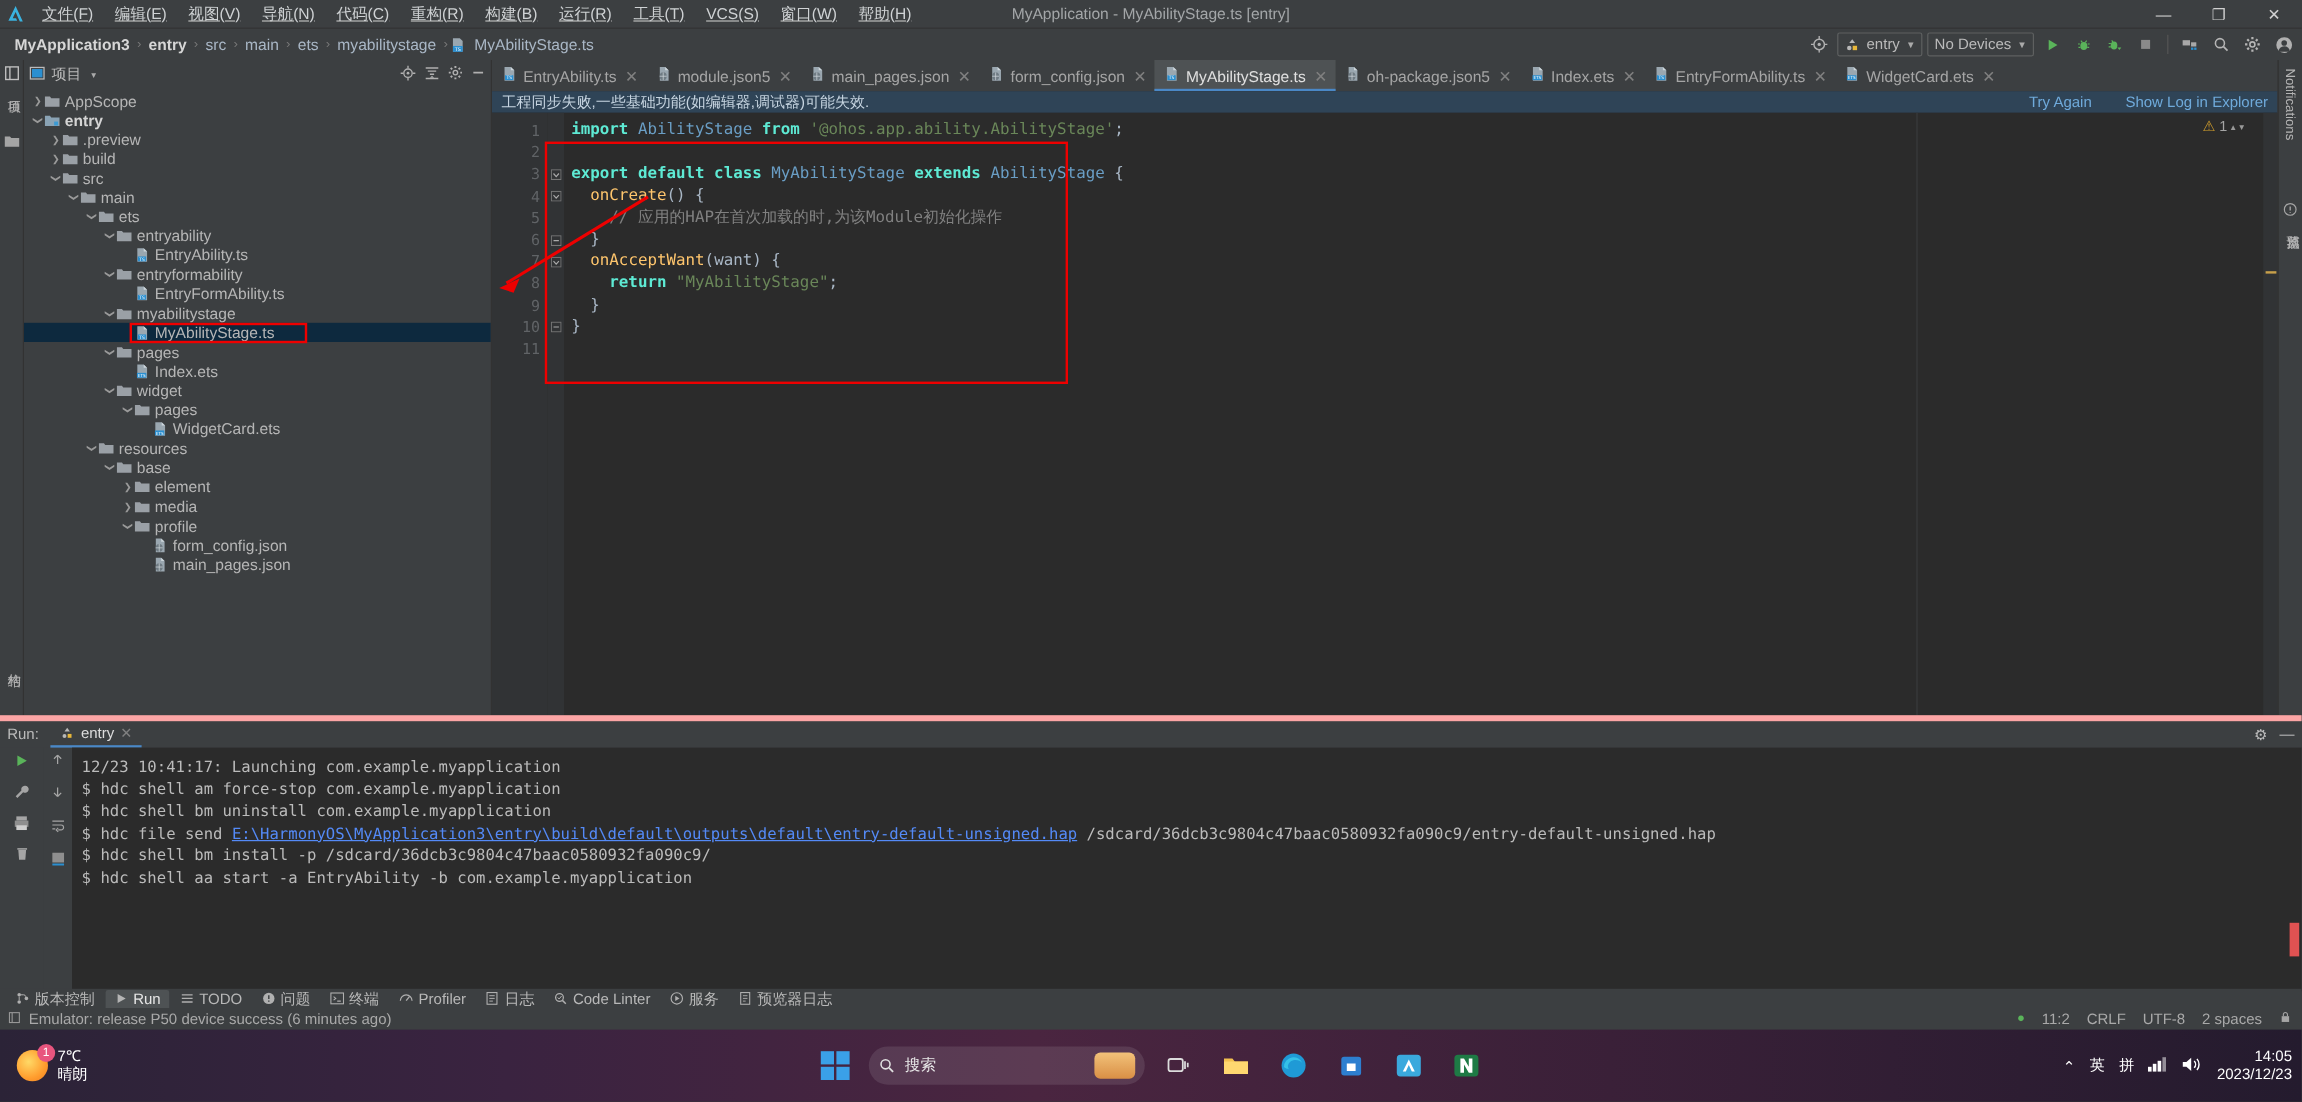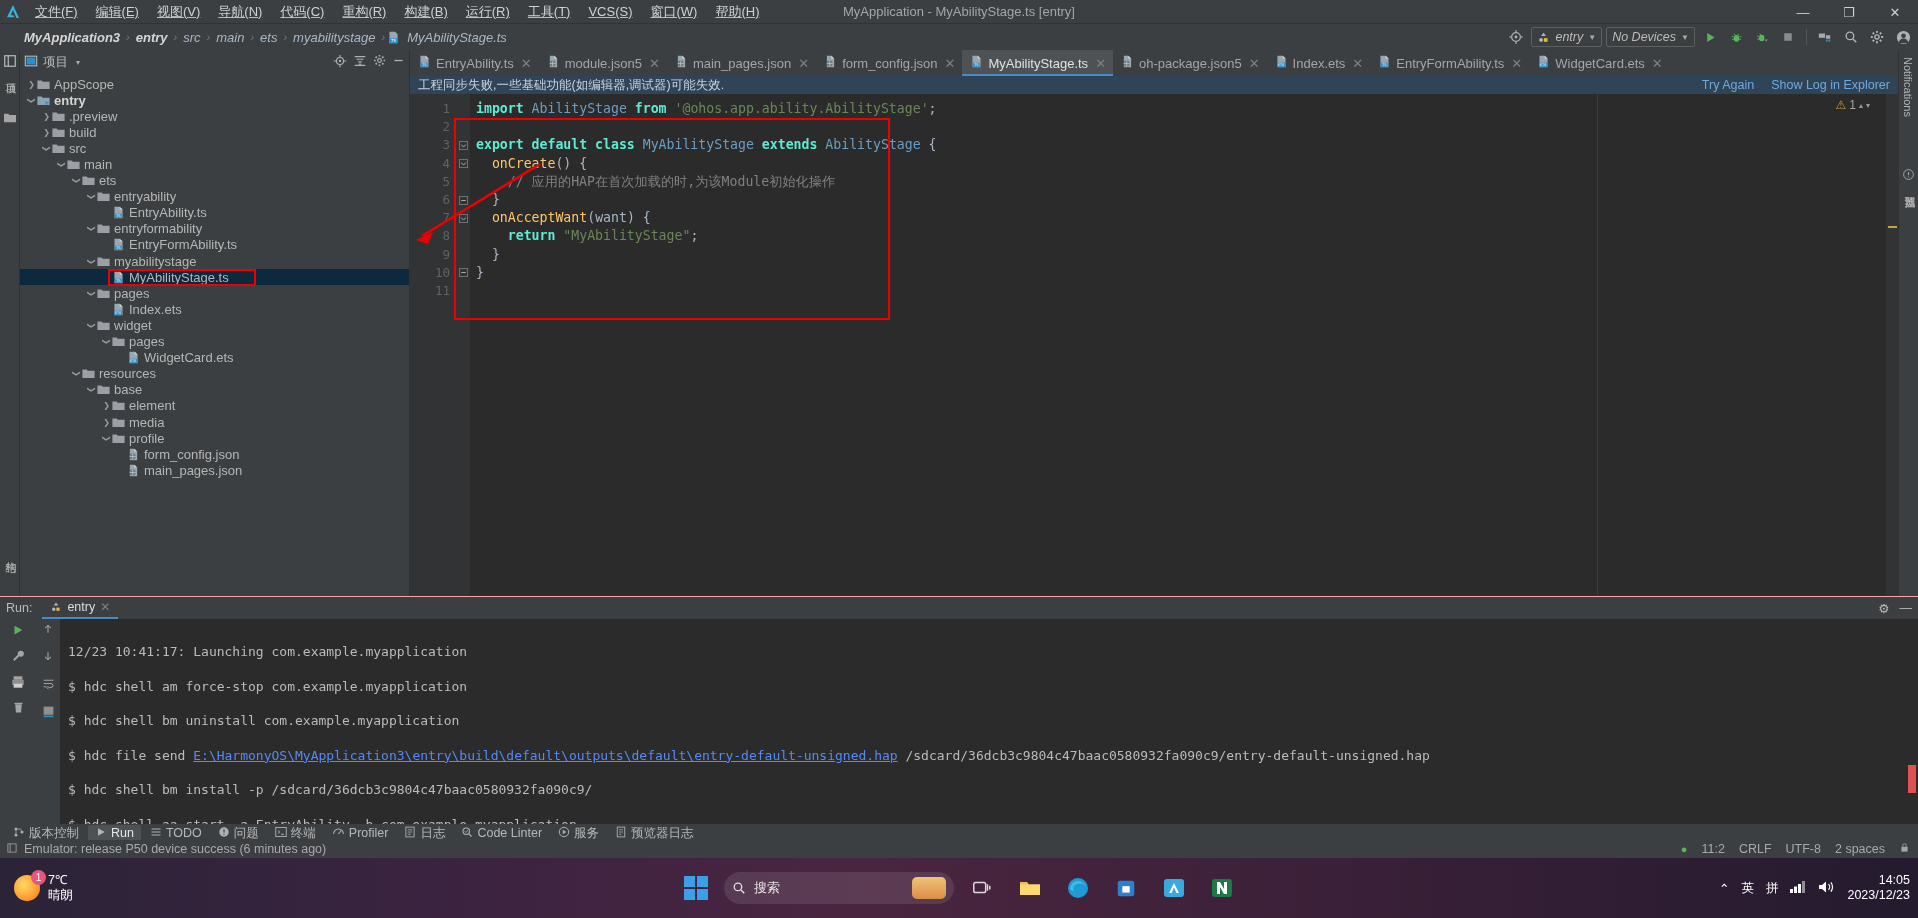--- a/index.html
+++ b/index.html
@@ -18,21 +18,21 @@
   
   .menubar { height:24px; background:#3c3f41; display:flex; align-items:center; position:relative; border-bottom:1px solid #323232;text-decoration:underline; }
   .logo { width:26px; display:flex; justify-content:center; align-items:center; }
   .logo svg { display:block; }
   .menuitem { padding:0 9px; font-size:13px; color:#cfd2d4; line-height:24px; white-space:nowrap; cursor:default; }
   .wintitle { position:absolute; left:50%; transform:translateX(-50%); font-size:13px; color:#a3a6a8; }
   .winbtns { position:absolute; right:0; top:0; height:24px; display:flex; }
   .winbtn { width:46px; height:24px; display:flex; align-items:center; justify-content:center; color:#d0d0d0; font-size:13px; }
 
   
-  .navbar { height:26px; background:#3c3f41; display:flex; align-items:center; padding:0 20px; position:relative;font-style:italic; }
+  .navbar { height:26px; background:#3c3f41; display:flex; align-items:center; padding:0 8px; position:relative; }
   .crumbs { display:flex; align-items:center; gap:0px; }
   .crumb { font-size:13px; color:#a9b7c6; padding:0 4px; white-space:nowrap; }
   .crumb.b { font-weight:bold; color:#d6d6d6; }
   .crumb.sep { color:#787878; padding:0 2px; font-size:11px; }
   .crumb-ico { display:inline-flex; vertical-align:middle; margin-right:3px; }
   .nav-right { position:absolute; right:4px; top:0; height:26px; display:flex; align-items:center; gap:4px; }
   .combo { height:20px; border:1px solid #5e6060; border-radius:2px; display:flex; align-items:center; padding:0 5px; gap:5px; color:#bbbbbb; font-size:12.5px; background:#3c3f41; }
   .combo .caret { font-size:8px; color:#aaa; }
   .tbtn { width:22px; height:22px; display:flex; align-items:center; justify-content:center; border-radius:3px; }
   .vsep { width:1px; height:16px; background:#555; margin:0 3px; }
@@ -61,21 +61,21 @@
   .ticon { display:inline-flex; align-items:center; }
 
   
   .editor { flex:1; display:flex; flex-direction:column; background:#2b2b2b; min-width:0; }
   .tabbar { height:26px; background:#3c3f41; display:flex; align-items:flex-end; overflow:hidden; }
   .etab { height:26px; display:flex; align-items:center; gap:5px; padding:0 7px 0 8px; font-size:13px; color:#a5a5a5; white-space:nowrap; position:relative; }
   .etab.active { background:#4e5254; color:#e0e0e0; }
   .etab.active::after { content:""; position:absolute; left:0; right:0; bottom:0; height:2px; background:#4a88c7; }
   .etab .x { color:#808080; font-size:13px; margin-left:2px; }
   .notifbar { height:18px; background:#2f4457; display:flex; align-items:center; padding:0 8px; font-size:12.5px; color:#c6d4e0; position:relative; }
-  .notifbar .actions { position:absolute; right:8px; display:flex; gap:17px; }
+  .notifbar .actions { position:absolute; right:8px; display:flex; gap:28px; }
   .notifbar .act { color:#6faadb; }
   .codearea { flex:1; position:relative; background:#2b2b2b; display:flex; overflow:hidden; }
   .gutter { width:46px; background:#313335; color:#606366; font-family:"DejaVu Sans Mono", monospace; font-size:12.5px; text-align:right; padding-top:6px; user-select:none; }
   .gutter div { height:18.2px; line-height:18.2px; padding-right:6px; }
   .foldcol { width:14px; background:#313335; padding-top:6px; }
   .foldcol div { height:18.2px; display:flex; align-items:center; justify-content:center; }
   .codeblk { flex:1; padding-top:6px; font-family:"DejaVu Sans Mono", monospace; font-size:13.2px; position:relative; }
   .cline { height:18.2px; line-height:18.2px; white-space:pre; padding-left:6px; }
   .k-kw { color:#5eead4; font-weight:bold; }
   .k-type { color:#6a9ec5; }
@@ -85,30 +85,30 @@
   .k-param { color:#a9b7c6; }
   .k-plain { color:#a9b7c6; }
   .k-brace { color:#a9b7c6; }
   .redbox { position:absolute; border:2px solid #ee0000; pointer-events:none; }
   .rightmargin { position:absolute; top:0; bottom:0; width:1px; background:#393b3d; }
   .warnpanel { position:absolute; right:0; top:0; width:12px; bottom:0; background:#313335; }
   .warncount { position:absolute; right:28px; top:4px; display:flex; align-items:center; gap:3px; font-size:12px; color:#a5a5a5; }
   .statusline { height:20px; background:#3c3f41; display:flex; align-items:center; padding:0 8px; font-size:12.5px; color:#a9b7c6; border-top:1px solid #323232;}
 
   
-  .runpanel { position:absolute; left:0; right:0; bottom:32px; top:auto; height:230px; background:#3c3f41; border-top:1px solid #fca5a5; display:flex; flex-direction:column; }
+  .runpanel { position:absolute; left:0; right:0; bottom:32px; top:auto; height:230px; background:#3c3f41; border-top:5px solid #fca5a5; display:flex; flex-direction:column; }
   .runhead { height:22px; display:flex; align-items:center; padding:0 6px; font-size:12.5px; color:#bbbbbb; position:relative; }
   .runhead .lbl { margin-right:10px; }
   .runtab { display:flex; align-items:center; gap:5px; padding:0 8px; height:22px; border-bottom:2px solid #4a88c7; color:#ddd; }
   .runhead .rt { position:absolute; right:6px; display:flex; gap:10px; align-items:center; }
   .runbody { flex:1; display:flex; }
   .runrail { width:36px; background:#3c3f41; display:flex; flex-direction:column; align-items:center; padding-top:4px; gap:9px; }
   .runrail2 { width:24px; background:#3c3f41; display:flex; flex-direction:column; align-items:center; padding-top:4px; gap:12px; }
   .console { flex:1; background:#2b2b2b; font-family:"DejaVu Sans Mono", monospace; font-size:13px; color:#bbbbbb; padding:8px 0 0 8px; overflow:hidden; position:relative; }
-  .cl { height:18.5px; line-height:18.5px; white-space:pre;margin-top:16px; }
+  .cl { height:18.5px; line-height:18.5px; white-space:pre; }
   .lnk { color:#548af7; text-decoration:underline; }
   .scrollmark { position:absolute; right:2px; width:8px; background:#e05252; }
 
   
   .toolbarbottom { position:absolute; left:0; right:0; bottom:16px; height:18px; background:#3c3f41; display:flex; align-items:center; padding:0 6px; gap:2px; font-size:12.5px; color:#b8b8b8; }
   .twbtn { display:flex; align-items:center; gap:4px; padding:1px 7px; border-radius:2px; white-space:nowrap; }
   .twbtn.active { background:#4e5254; color:#e6e6e6; }
   .idestatus { position:absolute; left:0; right:0; bottom:0; height:18px; background:#3c3f41; display:flex; align-items:center; padding:0 6px; font-size:12.5px; color:#a9a9a9; }
   .idestatus .rt { position:absolute; right:8px; display:flex; align-items:center; gap:14px; }
 

